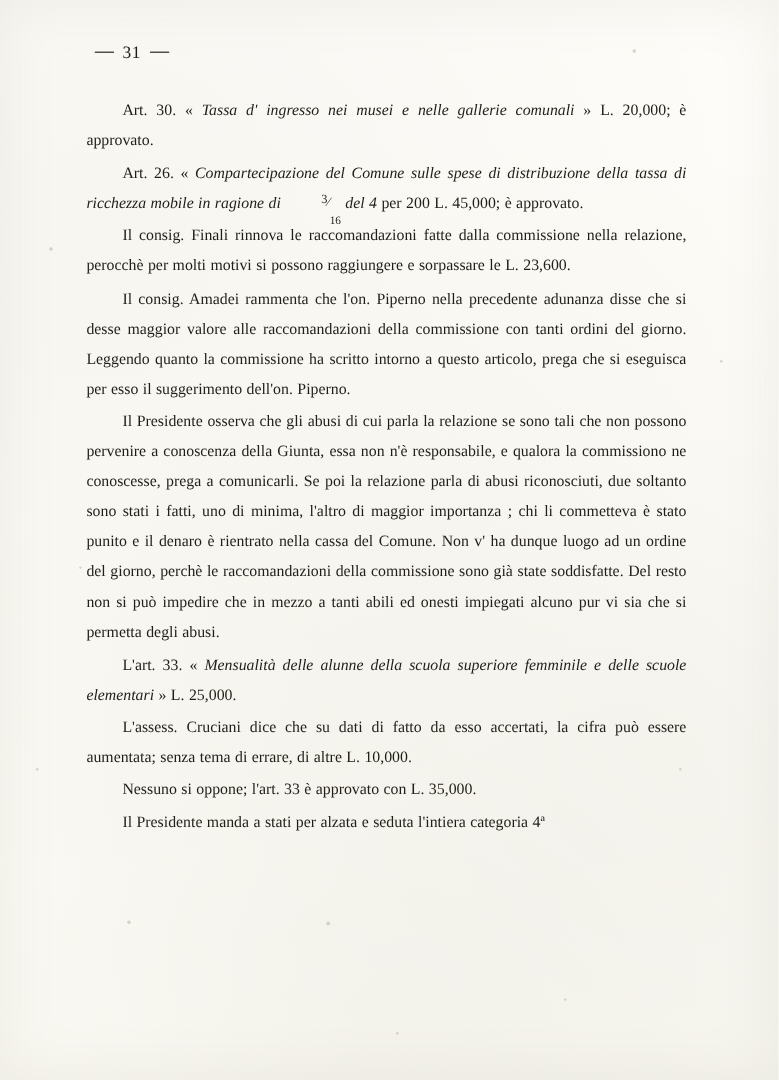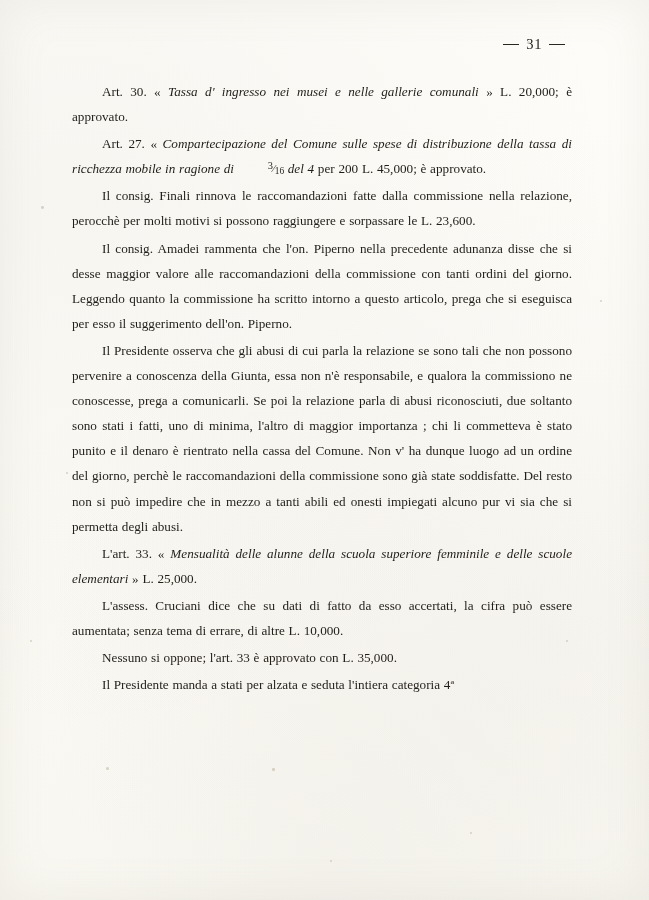--- a/index.html
+++ b/index.html
@@ -27,21 +27,21 @@
       linear-gradient(#fdfcf8, #fbfaf4);
     pointer-events: none;
   }
   .content {
     position: absolute;
     left: 72px;
     top: 36px;
     width: 500px;
   }
   .folio {
-    text-align: right;
+    text-align: left;
     font-size: 14.5px;
     letter-spacing: 0.6px;
     color: #1d1b16;
     margin-bottom: 26px;
   }
   .folio .rule {
     display: inline-block;
     width: 16px;
     border-bottom: 1.1px solid #2a271f;
     vertical-align: 4px;
@@ -67,21 +67,21 @@
     vertical-align: baseline;
     position: relative;
     top: -1px;
   }
   .frac .num {
     position: relative;
     top: -3px;
   }
   .frac .den {
     position: relative;
-    top: 2px;
+    top: 15px;
     font-size: 9.4px;
   }
   .speck {
     position: absolute;
     background: #b9b2a0;
     border-radius: 50%;
     opacity: 0.55;
     pointer-events: none;
   }
   .edge-shade {
@@ -97,21 +97,21 @@
 <div class="page">
   <div class="paper-texture"></div>
 
   <div class="content">
     <div class="folio">
       <span class="rule"></span><span>31</span><span class="rule"></span>
     </div>
 
     <div id="paras">
         <p class="para"><span>Art. 30. « </span><span class="ital">Tassa d' ingresso nei musei e nelle gallerie comunali</span><span> » L. 20,000; è approvato.</span></p>
-        <p class="para"><span>Art. 27. « </span><span class="ital">Compartecipazione del Comune sulle spese di distribuzione della tassa di ricchezza mobile in ragione di </span><span class="frac"><span class="num">3</span>⁄<span class="den">16</span></span><span class="ital"> del 4 </span><span>per</span><span> 200 L. 45,000; è approvato.</span></p>
+        <p class="para"><span>Art. 26. « </span><span class="ital">Compartecipazione del Comune sulle spese di distribuzione della tassa di ricchezza mobile in ragione di </span><span class="frac"><span class="num">3</span>⁄<span class="den">16</span></span><span class="ital"> del 4 </span><span>per</span><span> 200 L. 45,000; è approvato.</span></p>
         <p class="para"><span>Il consig. Finali rinnova le raccomandazioni fatte dalla commissione nella relazione, perocchè per molti motivi si possono raggiungere e sorpassare le L. 23,600.</span></p>
         <p class="para"><span>Il consig. Amadei rammenta che l'on. Piperno nella precedente adunanza disse che si desse maggior valore alle raccomandazioni della commissione con tanti ordini del giorno. Leggendo quanto la commissione ha scritto intorno a questo articolo, prega che si eseguisca per esso il suggerimento dell'on. Piperno.</span></p>
         <p class="para"><span>Il Presidente osserva che gli abusi di cui parla la relazione se sono tali che non possono pervenire a conoscenza della Giunta, essa non n'è responsabile, e qualora la commissiono ne conoscesse, prega a comunicarli. Se poi la relazione parla di abusi riconosciuti, due soltanto sono stati i fatti, uno di minima, l'altro di maggior importanza ; chi li commetteva è stato punito e il denaro è rientrato nella cassa del Comune. Non v' ha dunque luogo ad un ordine del giorno, perchè le raccomandazioni della commissione sono già state soddisfatte. Del resto non si può impedire che in mezzo a tanti abili ed onesti impiegati alcuno pur vi sia che si permetta degli abusi.</span></p>
         <p class="para"><span>L'art. 33. « </span><span class="ital">Mensualità delle alunne della scuola superiore femminile e delle scuole elementari</span><span> » L. 25,000.</span></p>
         <p class="para"><span>L'assess. Cruciani dice che su dati di fatto da esso accertati, la cifra può essere aumentata; senza tema di errare, di altre L. 10,000.</span></p>
         <p class="para"><span>Nessuno si oppone; l'art. 33 è approvato con L. 35,000.</span></p>
         <p class="para"><span>Il Presidente manda a stati per alzata e seduta l'intiera categoria 4ª</span></p>
       </div>
   </div>
 

